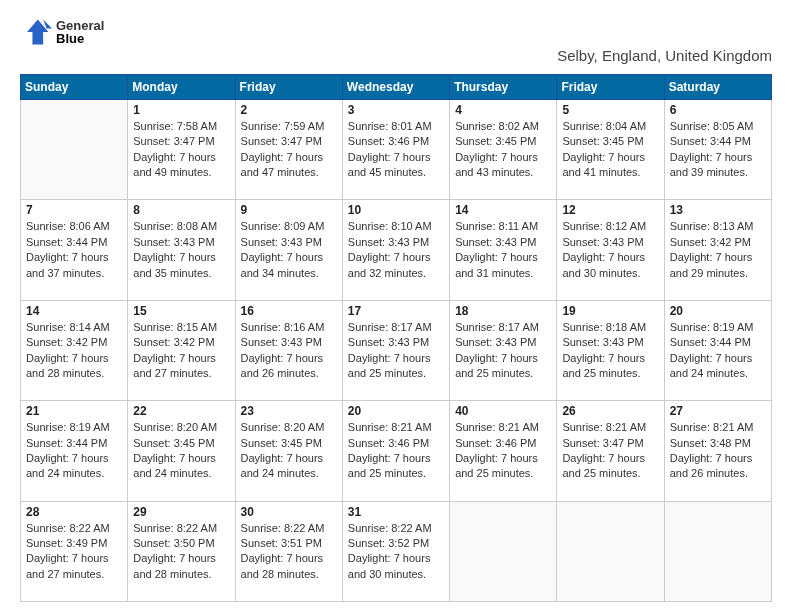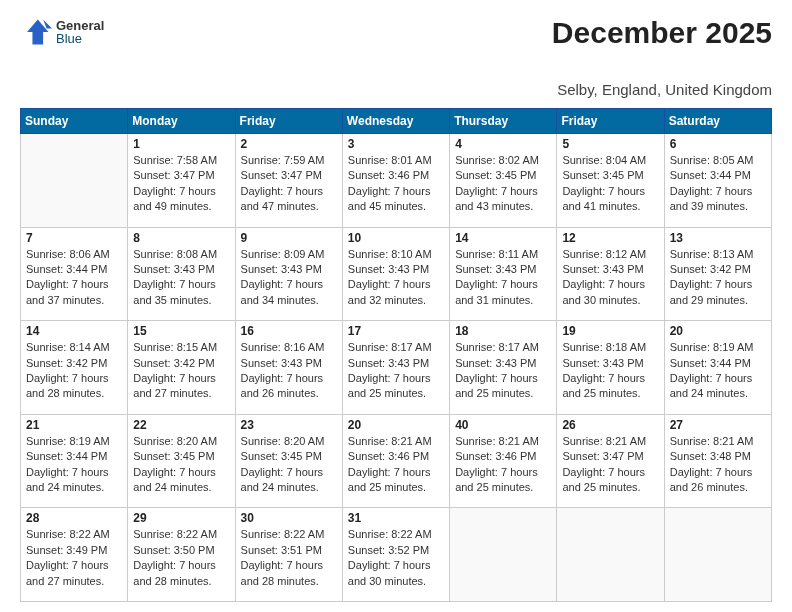--- a/index.html
+++ b/index.html
@@ -33,22 +33,22 @@
       flex-direction: column;
       line-height: 1;
     }
     .logo-general {
       font-size: 13px;
       font-weight: bold;
       color: #333;
     }
     .logo-blue {
       font-size: 13px;
-      font-weight: normal;
-      color: #0c4a6e;
+      font-weight: bold;
+      color: #000000;
     }
     .logo-icon {
       width: 32px;
       height: 32px;
     }
     .title-block {
       text-align: right;
     }
     .main-title {
       font-size: 30px;
@@ -109,21 +109,20 @@
       <svg class="logo-icon" viewBox="0 0 36 36">
         <polygon points="20,4 32,18 26,18 26,32 14,32 14,18 8,18" fill="#2962c5"></polygon>
         <polygon points="26,4 36,14 30,14" fill="#2962c5"></polygon>
       </svg>
       <div class="logo-text">
         <span class="logo-general">General</span>
         <span class="logo-blue">Blue</span>
       </div>
     </div>
     <div class="title-block">
-      <div class="main-title">December 2025</div>
       <div class="subtitle">Selby, England, United Kingdom</div>
     </div>
   </div>
 
   <table class="calendar">
     <thead>
       <tr>
       <th>Sunday</th>
           <th>Monday</th>
           <th>Friday</th>

